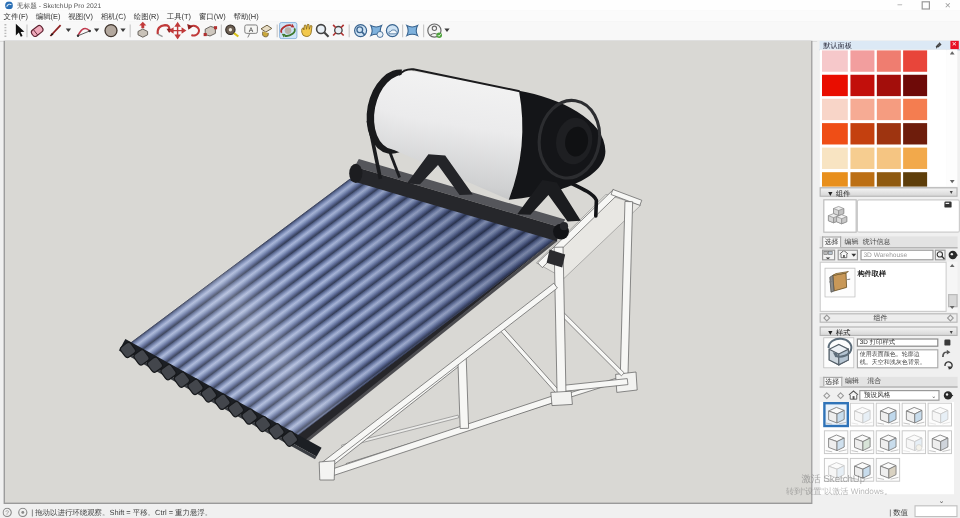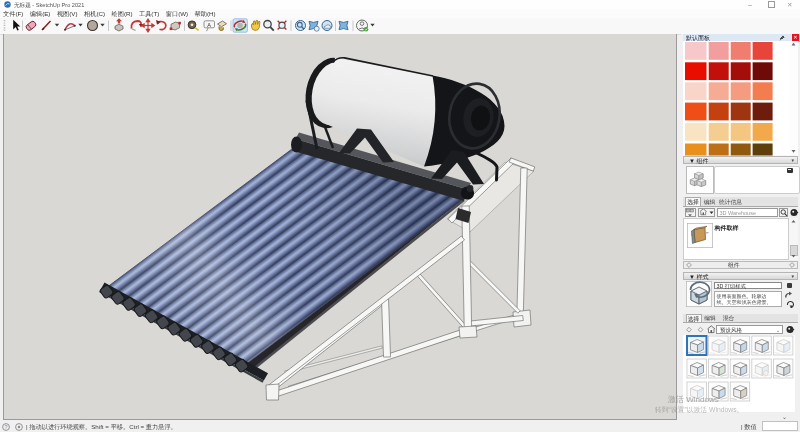--- a/index.html
+++ b/index.html
@@ -512,13 +512,13 @@
 <svg class="abs" style="left:2px;top:423px" width="26" height="8">
     <circle cx="4" cy="4" r="3.4" fill="none" stroke="#888" stroke-width="0.9"></circle>
     <text x="4" y="6.2" text-anchor="middle" font-size="5.5" fill="#888" font-family="Liberation Sans">?</text>
     <circle cx="17" cy="4" r="3.4" fill="none" stroke="#888" stroke-width="0.9"></circle>
     <circle cx="17" cy="4" r="1.2" fill="#888"></circle>
   </svg>
 <div class="abs" style="left:26px;top:422.5px;font-size:6.2px;color:#444">| 拖动以进行环绕观察。Shift = 平移。Ctrl = 重力悬浮。</div>
 <div class="abs" style="left:741px;top:422.8px;font-size:6.2px;color:#444">| 数值</div>
 <div class="abs" style="left:762px;top:420.5px;width:36px;height:10px;background:#fff;border:1px solid #c0c0c0;box-sizing:border-box"></div>
 
-<div class="abs" style="left:668px;top:394px;font-size:8px;color:rgba(110,110,110,0.55)">激活 Windows</div>
+<div class="abs" style="left:668px;top:394px;font-size:8px;color:rgba(110,110,110,0.55)">激活 SketchUp</div>
 <div class="abs" style="left:655px;top:404.5px;font-size:6.8px;color:rgba(110,110,110,0.5)">转到“设置”以激活 Windows。</div>
 </body></html>

